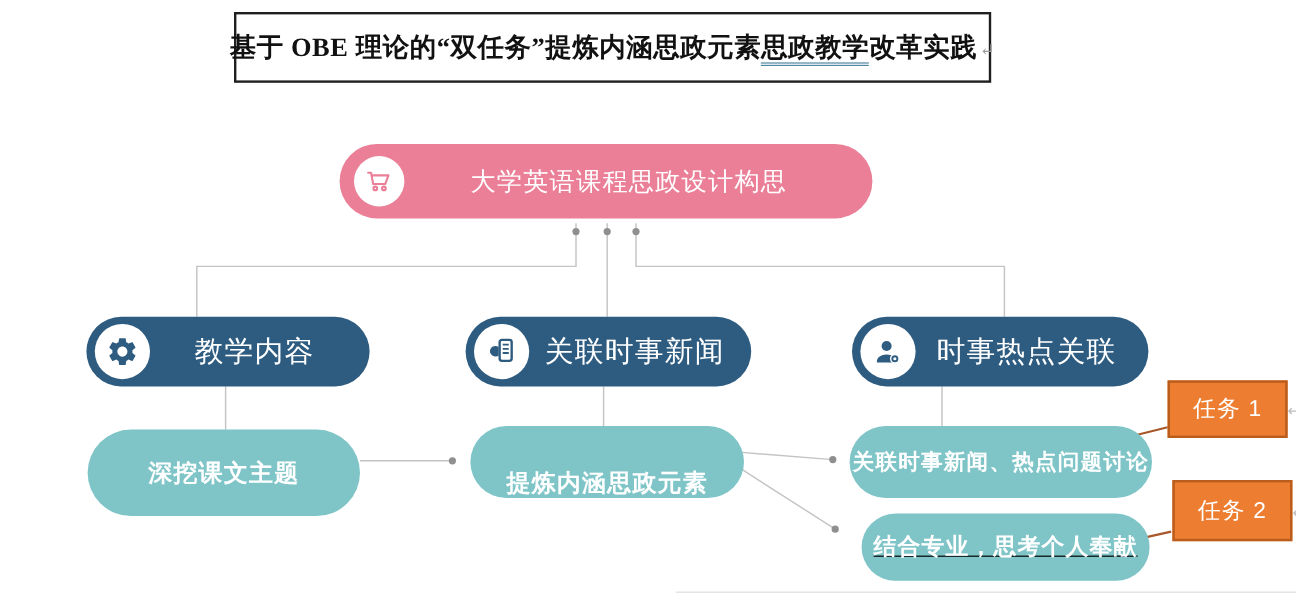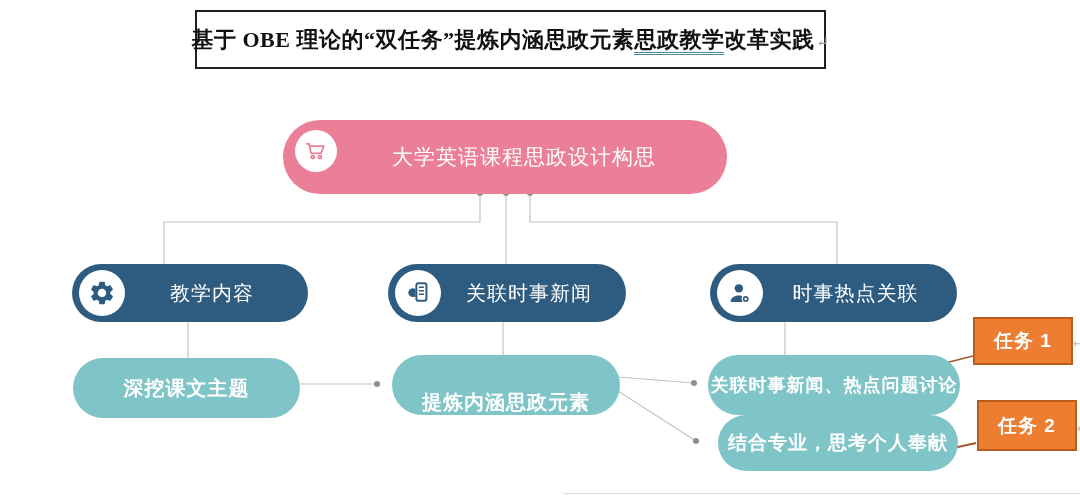--- a/index.html
+++ b/index.html
@@ -14,54 +14,54 @@
     display:flex;align-items:center;justify-content:center;
   }
   .title-text{
     font-family:"Liberation Serif","DejaVu Serif",serif;
     font-weight:700;font-size:22px;color:#111;letter-spacing:.5px;white-space:nowrap;
   }
   .squiggle{border-bottom:3px double #4e87a0;padding-bottom:0px;text-align:center;}
   .ret-mark{color:#9a9a9a;font-size:15px;font-weight:400;margin-left:2px;}
   
   .pill{position:absolute;border-radius:999px;display:flex;align-items:center;z-index:2;}
-  .pill-root{left:283px;top:120px;width:444px;height:74px;background:#ea7f97;}
+  .pill-root{left:283px;top:120px;width:444px;height:62px;background:#ea7f97;}
   .pill-dark{background:#2e5c80;height:58px;}
   .pill-teal{background:#7fc5c8;justify-content:center;}
   .icon-circle{
     position:absolute;background:#ffffff;border-radius:50%;
     display:flex;align-items:center;justify-content:center;
   }
   .pill-root .icon-circle{left:12px;top:10px;width:42px;height:42px;}
   .pill-dark .icon-circle{left:7px;top:6px;width:46px;height:46px;}
   .pill-label{color:#ffffff;white-space:nowrap;}
   .pill-root .pill-label{flex:1;text-align:center;margin-left:54px;margin-right:16px;
     font-size:21px;font-weight:500;letter-spacing:1px;}
   .pill-dark .pill-label{flex:1;text-align:center;margin-left:56px;margin-right:12px;
-    font-size:20px;font-weight:500;letter-spacing:1px;}
+    font-size:24px;font-weight:500;letter-spacing:1px;}
   .pill-teal .pill-label{font-weight:700;letter-spacing:1px;}
   #pill-a{left:72px;top:264px;width:236px;}
   #pill-b{left:388px;top:264px;width:238px;}
   #pill-c{left:710px;top:264px;width:247px;}
-  #pill-d{left:73px;top:358px;width:227px;height:60px;}
+  #pill-d{left:73px;top:358px;width:227px;height:72px;}
   #pill-e{left:392px;top:355px;width:228px;height:60px;}
   #pill-f{left:708px;top:355px;width:252px;height:60px;}
-  #pill-g{left:718px;top:415px;width:240px;height:56px;}
+  #pill-g{left:718px;top:428px;width:240px;height:56px;text-decoration:underline;}
   #pill-d .pill-label{font-size:20px;}
   #pill-e .pill-label{font-size:20px;margin-top:34px;}
   #pill-f .pill-label{font-size:18px;}
   #pill-g .pill-label{font-size:19px;}
   
   .task{
     position:absolute;background:#ed7d31;border:2px solid #b95c1c;z-index:2;
     display:flex;align-items:center;justify-content:center;
   }
   #task-1{left:973px;top:317px;width:96px;height:44px;}
   #task-2{left:977px;top:400px;width:96px;height:47px;}
-  .task-label{color:#ffffff;font-size:19px;font-weight:700;letter-spacing:1px;white-space:nowrap;}
+  .task-label{color:#ffffff;font-size:19px;font-weight:400;letter-spacing:1px;white-space:nowrap;}
   .task .ret-out{position:absolute;left:100%;margin-left:2px;top:55%;transform:translateY(-50%);
     color:#bdbdbd;font-size:13px;}
   
   #connectors{position:absolute;left:0;top:0;z-index:1;}
   
   .bottom-rule{position:absolute;left:563px;top:493px;width:517px;height:1px;background:#dedede;}
 </style>
 </head>
 <body>
 

